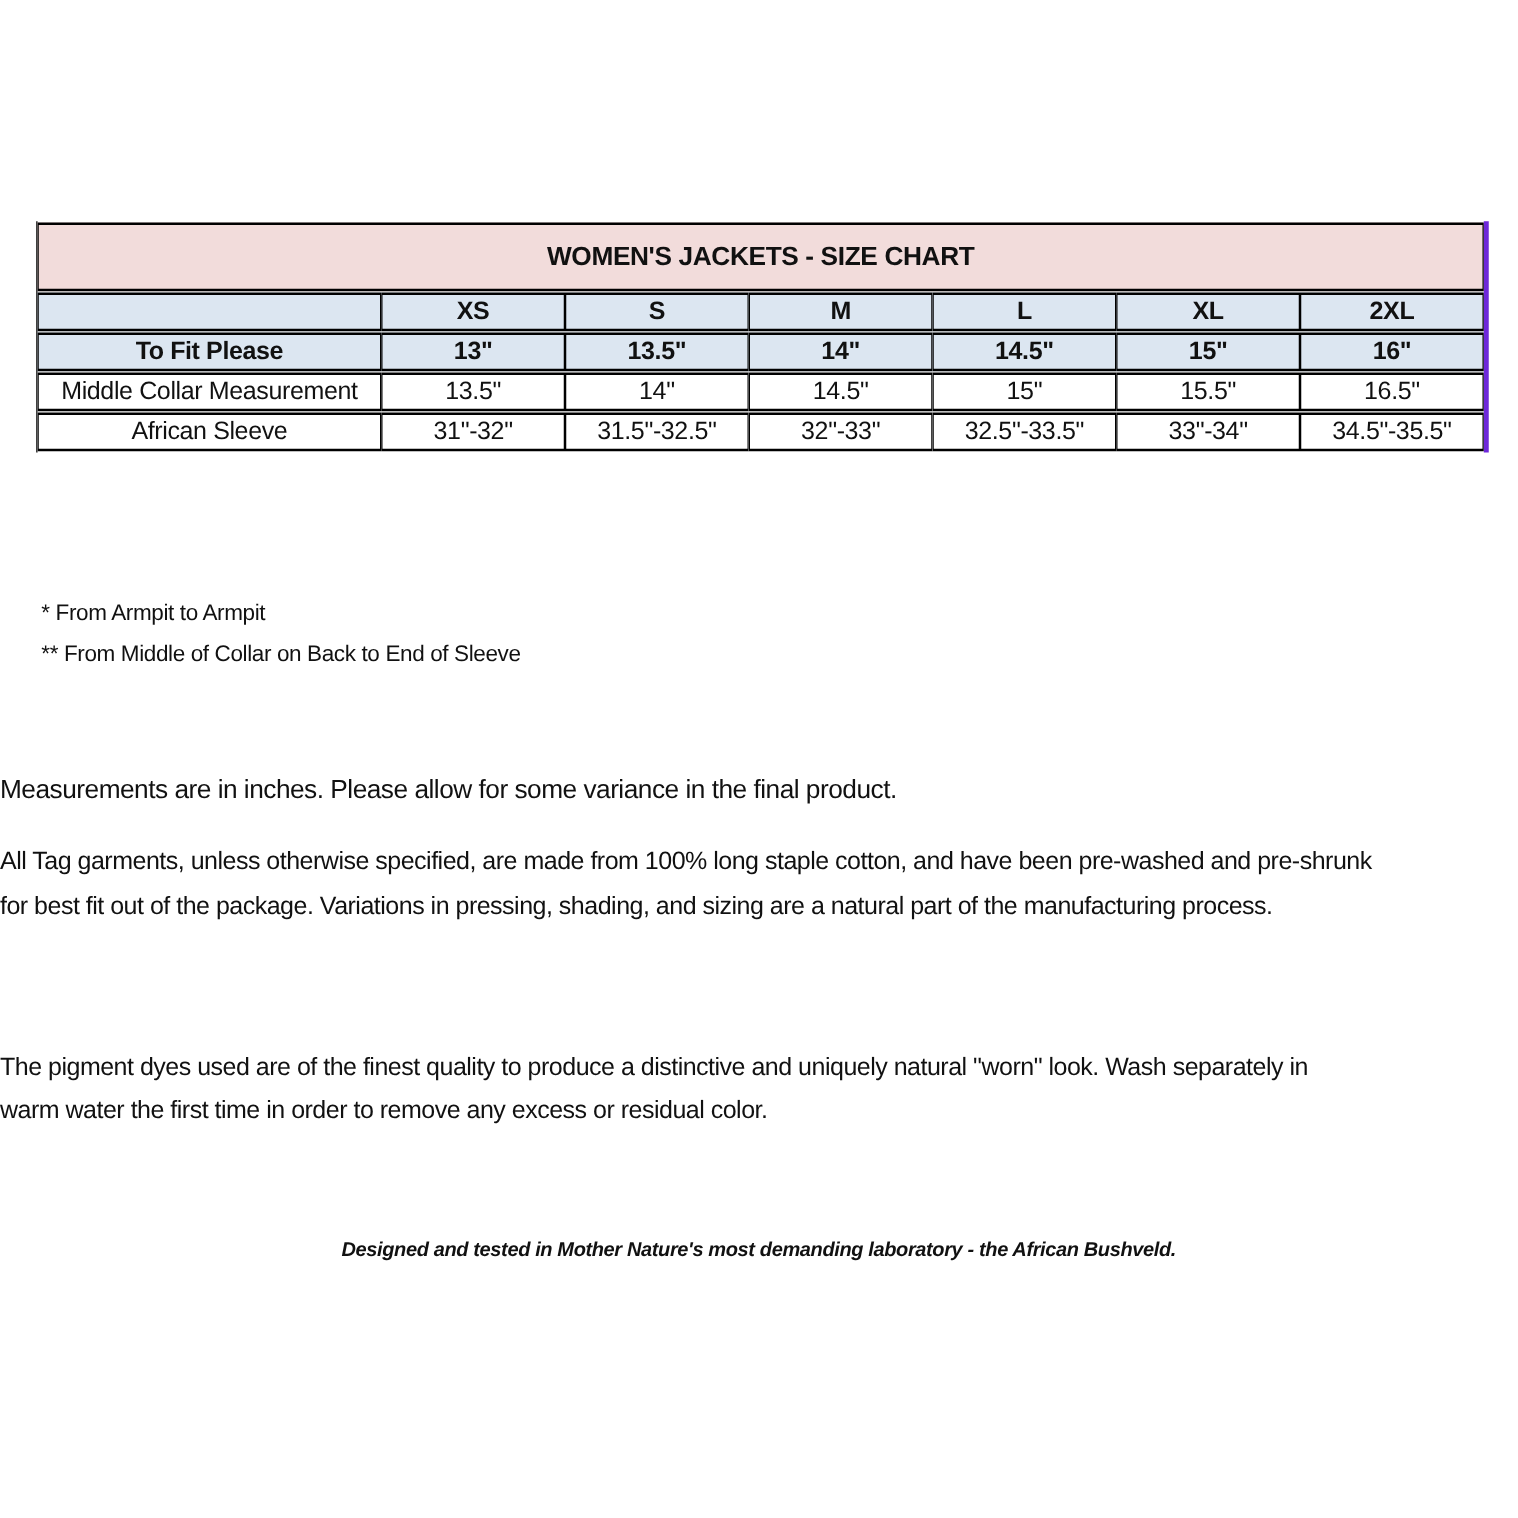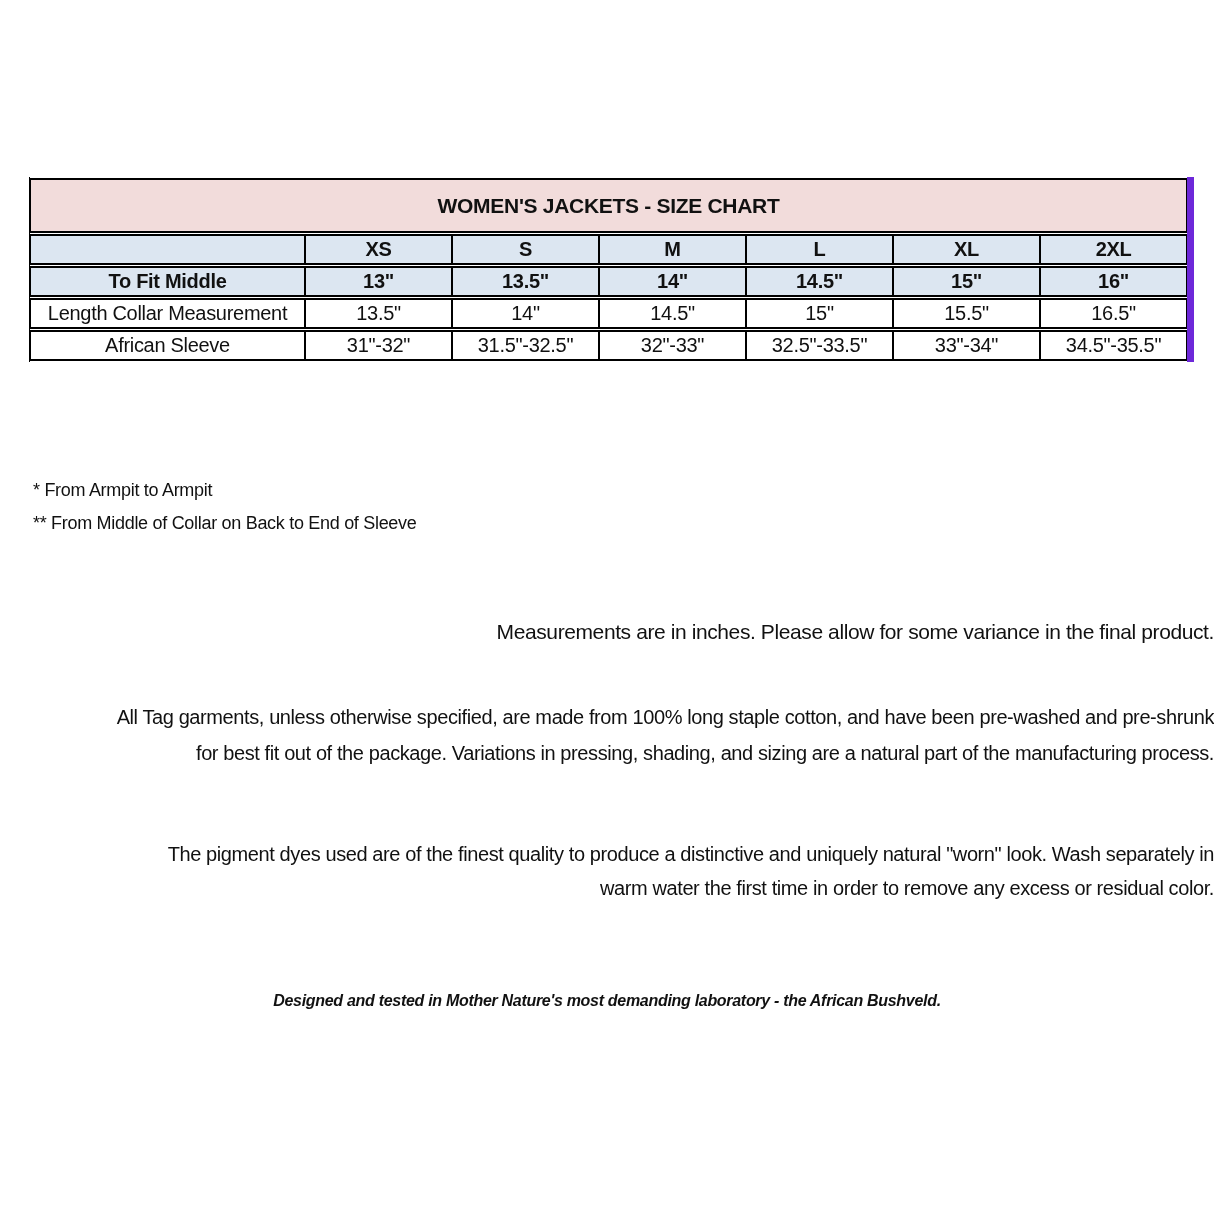--- a/index.html
+++ b/index.html
@@ -16,21 +16,21 @@
     position: absolute;
     left: 29px; top: 177px;
     width: 1157px;
   }
   table.size-chart {
     width: 1157px;
     table-layout: fixed;
     border-collapse: separate;
     border-spacing: 0 1px;
     border-left: 1px solid #000;
-    border-right: 7px solid #6d28d9;
+    border-right: 4px solid #6d28d9;
   }
   table.size-chart col.c-label { width: 275px; }
   table.size-chart col.c-size  { width: 147px; }
   table.size-chart td, table.size-chart th {
     border: 1px solid #000;
     border-top-width: 2px;
     border-bottom-width: 2px;
     text-align: center;
     vertical-align: middle;
     font-size: 20px;
@@ -66,28 +66,28 @@
     position: absolute;
     left: 33px; top: 474px;
     font-size: 18px;
     line-height: 33px;
     letter-spacing: -0.3px;
     white-space: pre-line;
   }
   .para {
     position: absolute;
     left: 0; right: 0;
-    text-align: right;
+    text-align: left;
     font-size: 20px;
     line-height: 36px;
     letter-spacing: -0.4px;
     white-space: pre-line;
   }
   .para-measurements { top: 614px; font-size: 21px; }
-  .para-fabric       { top: 699px; }
+  .para-fabric       { top: 671px; }
   .para-dyes         { top: 837px; line-height: 34px; }
   .tagline {
     position: absolute;
     left: 0; right: 0;
     top: 992px;
     text-align: center;
     font-size: 16px;
     font-weight: bold;
     font-style: italic;
     letter-spacing: -0.3px;
@@ -114,30 +114,30 @@
       <tr class="size-header-row">
         <td></td>
         <td>XS</td>
         <td>S</td>
         <td>M</td>
         <td>L</td>
         <td>XL</td>
         <td>2XL</td>
       </tr>
       <tr class="row-blue">
-        <td>To Fit Middle</td>
+        <td>To Fit Please</td>
         <td>13"</td>
         <td>13.5"</td>
         <td>14"</td>
         <td>14.5"</td>
         <td>15"</td>
         <td>16"</td>
       </tr>
       <tr class="row-white">
-        <td>Length Collar Measurement</td>
+        <td>Middle Collar Measurement</td>
         <td>13.5"</td>
         <td>14"</td>
         <td>14.5"</td>
         <td>15"</td>
         <td>15.5"</td>
         <td>16.5"</td>
       </tr>
       <tr class="row-white">
         <td>African Sleeve</td>
         <td>31"-32"</td>

